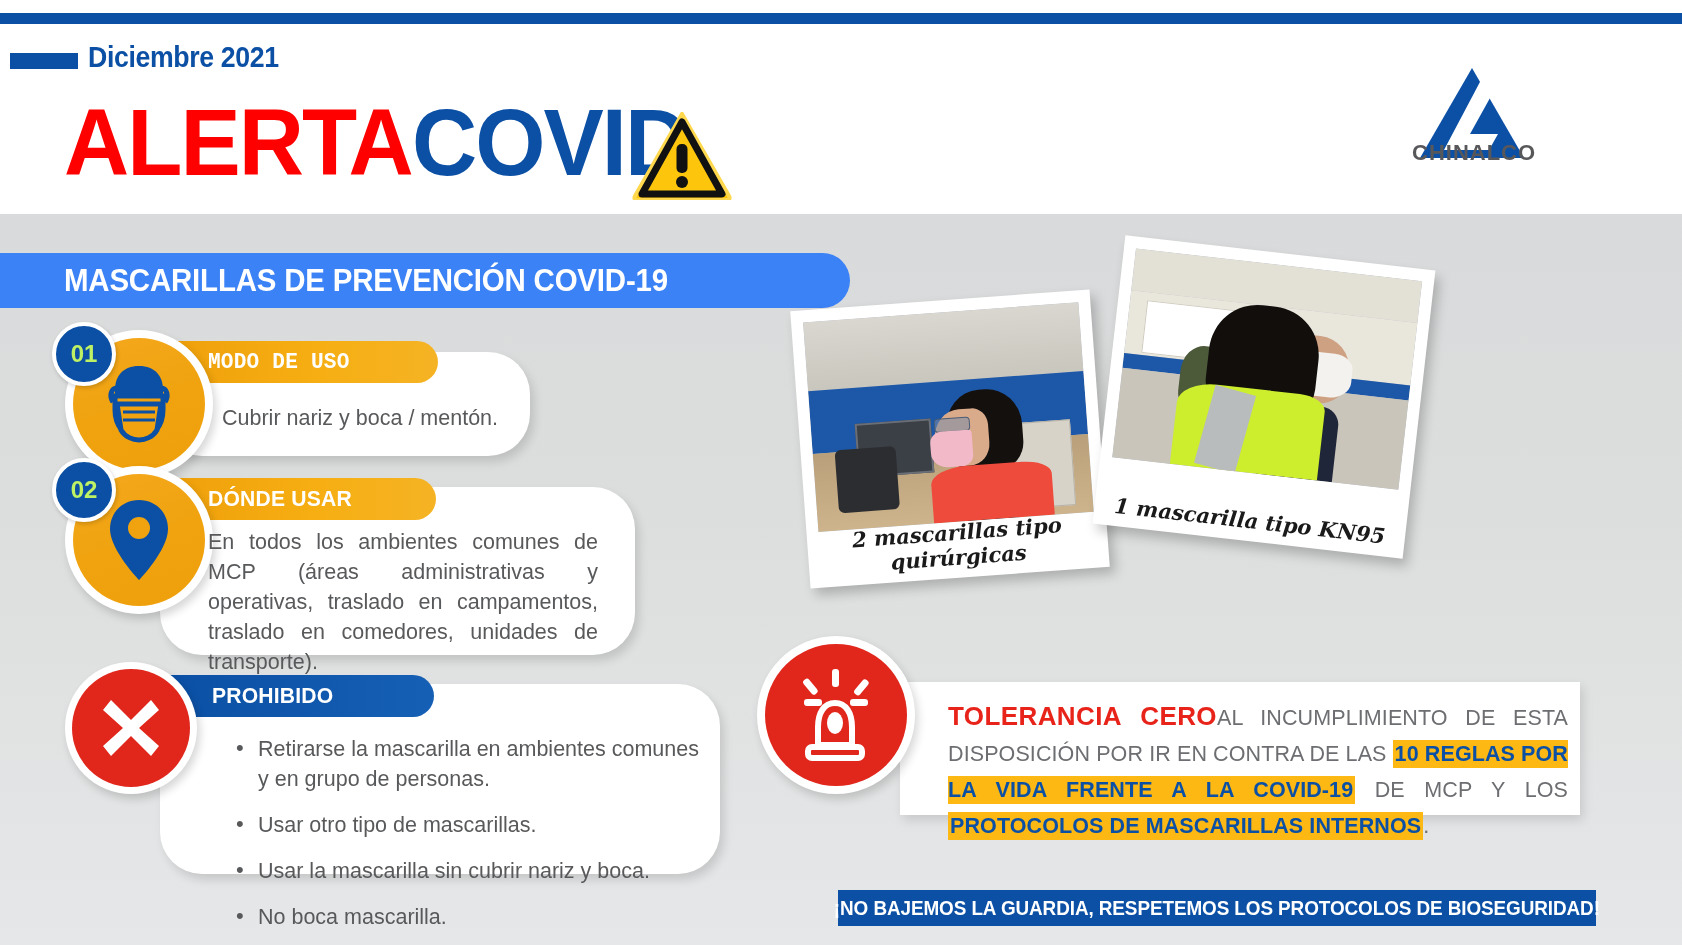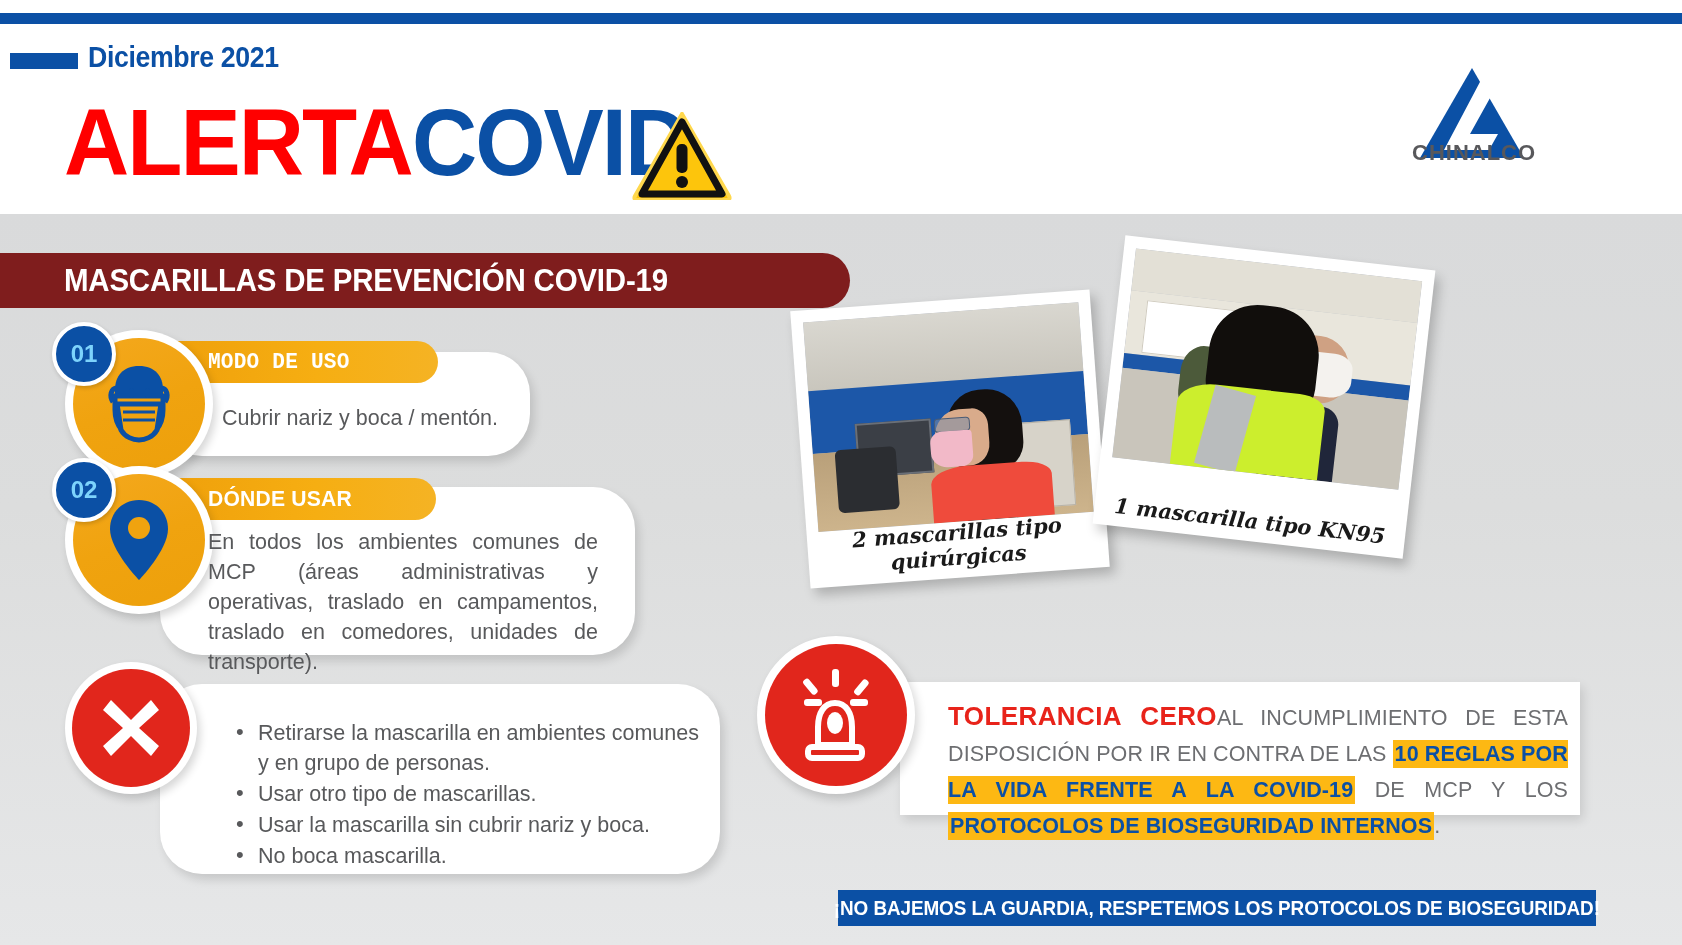--- a/index.html
+++ b/index.html
@@ -29,21 +29,21 @@
   
   .logo{position:absolute;left:1412px;top:62px;width:120px;height:110px;}
   .logo-text{position:absolute;left:1412px;top:140px;width:120px;text-align:center;
     font-size:22px;font-weight:bold;color:#58585B;letter-spacing:1px;}
 
   
   .body-bg{position:absolute;left:0;top:214px;width:1682px;height:731px;
     background:linear-gradient(180deg,#d9dadb 0%,#dcdddd 40%,#e6e7e8 100%);}
 
   
-  .sec-banner{position:absolute;left:0;top:253px;width:850px;height:55px;background:#7f1d1d;
+  .sec-banner{position:absolute;left:0;top:253px;width:850px;height:55px;background:#3b82f6;
      border-radius:0 28px 28px 0;display:flex;align-items:center;}
   .sec-banner span{color:#fff;font-size:31px;font-weight:bold;letter-spacing:-0.2px;
      margin-left:64px;transform:scaleX(.95);transform-origin:left center;white-space:nowrap;}
 
   
   .card{position:absolute;background:#ffffff;border-radius:42px;
         box-shadow:4px 6px 10px rgba(0,0,0,.13);}
   .c1{left:160px;top:352px;width:370px;height:104px;}
   .c2{left:160px;top:487px;width:475px;height:168px;}
   .c3{left:160px;top:684px;width:560px;height:190px;}
@@ -61,32 +61,32 @@
         box-shadow:3px 5px 9px rgba(0,0,0,.16);display:flex;align-items:center;justify-content:center;}
   .circ-in{border-radius:50%;display:flex;align-items:center;justify-content:center;}
   .ci1{left:65px;top:330px;width:148px;height:148px;}
   .ci1 .circ-in{width:132px;height:132px;background:linear-gradient(160deg,#F4A81D 0%,#F0A30F 50%,#EDA00B 100%);}
   .ci2{left:65px;top:466px;width:148px;height:148px;}
   .ci2 .circ-in{width:132px;height:132px;background:linear-gradient(160deg,#F4A81D 0%,#F0A30F 50%,#EDA00B 100%);}
   .ci3{left:65px;top:662px;width:132px;height:132px;}
   .ci3 .circ-in{width:118px;height:118px;background:#E1261C;}
 
   .numbadge{position:absolute;width:56px;height:56px;border-radius:50%;background:#0B50A5;
-     border:4px solid #fff;color:#7dd3fc;font-size:24px;font-weight:bold;
+     border:4px solid #fff;color:#bef264;font-size:24px;font-weight:bold;
      display:flex;align-items:center;justify-content:center;box-shadow:1px 2px 4px rgba(0,0,0,.18);}
   .nb1{left:52px;top:322px;}
   .nb2{left:52px;top:458px;}
 
   .card-text{position:absolute;color:#58595B;font-size:21.5px;line-height:30px;}
   .t1{left:222px;top:395px;width:300px;margin-top:8px;}
   .t2{left:208px;top:527px;width:390px;text-align:justify;}
   .t3{left:214px;top:718px;width:490px;}
   .t3 li{margin-bottom:1px;}
   ul.bul{margin:0;padding:0 0 0 22px;list-style:none;}
-  ul.bul li{position:relative;padding-left:22px;}
+  ul.bul li{position:relative;padding-left:22px;margin-top:16px;}
   ul.bul li:before{content:"\2022";position:absolute;left:0;top:-1px;color:#58595B;font-size:22px;}
 
   
   .photo{position:absolute;background:#fff;box-shadow:5px 7px 12px rgba(0,0,0,.22);}
   .ph1{left:800px;top:300px;width:300px;height:278px;transform:rotate(-4.2deg);}
   .ph2{left:1108px;top:252px;width:312px;height:290px;transform:rotate(6.5deg);}
   .photo .frame{position:absolute;left:12px;top:12px;right:12px;height:210px;overflow:hidden;background:#b8bcc2;}
   .photo .cap{position:absolute;left:0;right:0;bottom:8px;text-align:center;
      font-family:"DejaVu Serif", serif;font-style:italic;font-weight:bold;font-size:21px;color:#1a1a1a;}
   .ph2 .cap{font-size:21px;}
@@ -201,20 +201,23 @@
       <svg width="82" height="92" viewBox="0 0 82 92">
         <path d="M41 6 C24 6 12 19 12 35 C12 56 41 86 41 86 C41 86 70 56 70 35 C70 19 58 6 41 6 Z" fill="#0B50A5"></path>
         <circle cx="41" cy="34" r="11" fill="#F0A30F"></circle>
       </svg>
     </div>
   </div>
   <div class="numbadge nb2">02</div>
   <div class="card-text t2">En todos los ambientes comunes de MCP (áreas administrativas y operativas, traslado en campamentos, traslado en comedores, unidades de transporte).</div>
 
   <div class="card c3"></div>
+  <div class="pill pill-blue p3">
+    <span>PROHIBIDO</span>
+  </div>
   <div class="circ ci3">
     <div class="circ-in">
       <svg width="76" height="76" viewBox="0 0 76 76">
         <path d="M18 10 L38 30 L58 10 L66 20 L46 38 L66 56 L58 66 L38 46 L18 66 L10 56 L30 38 L10 20 Z" fill="#ffffff"></path>
       </svg>
     </div>
   </div>
   <div class="card-text t3">
     <ul class="bul">
       <li>Retirarse la mascarilla en ambientes comunes y en grupo de personas.</li>
@@ -273,20 +276,20 @@
         <rect x="62" y="34" width="18" height="7" rx="3" fill="#fff"></rect>
         <rect x="19" y="13" width="7" height="18" rx="3" fill="#fff" transform="rotate(-40 22 22)"></rect>
         <rect x="70" y="13" width="7" height="18" rx="3" fill="#fff" transform="rotate(40 73 22)"></rect>
         <path d="M47 38 C36 38 30 48 30 62 L30 80 L64 80 L64 62 C64 48 58 38 47 38 Z" fill="none" stroke="#fff" stroke-width="6"></path>
         <ellipse cx="47" cy="58" rx="8" ry="11" fill="#fff"></ellipse>
         <rect x="20" y="82" width="54" height="11" rx="4" fill="none" stroke="#fff" stroke-width="6"></rect>
       </svg>
     </div>
   </div>
   <div class="tol-text">
-    <span class="big">TOLERANCIA CERO</span><span>AL INCUMPLIMIENTO DE ESTA DISPOSICIÓN POR IR EN CONTRA DE LAS </span><span class="hl">10 REGLAS POR LA VIDA FRENTE A LA COVID-19</span><span> DE MCP Y LOS </span><span class="hl">PROTOCOLOS DE BIOSEGURIDAD INTERNOS</span><span>.</span>
+    <span class="big">TOLERANCIA CERO</span><span>AL INCUMPLIMIENTO DE ESTA DISPOSICIÓN POR IR EN CONTRA DE LAS </span><span class="hl">10 REGLAS POR LA VIDA FRENTE A LA COVID-19</span><span> DE MCP Y LOS </span><span class="hl">PROTOCOLOS DE MASCARILLAS INTERNOS</span><span>.</span>
   </div>
 
   <div class="bot-banner">
     <span>¡NO BAJEMOS LA GUARDIA, RESPETEMOS LOS PROTOCOLOS DE BIOSEGURIDAD!</span>
   </div>
 
 </div>
 
 </body></html>

